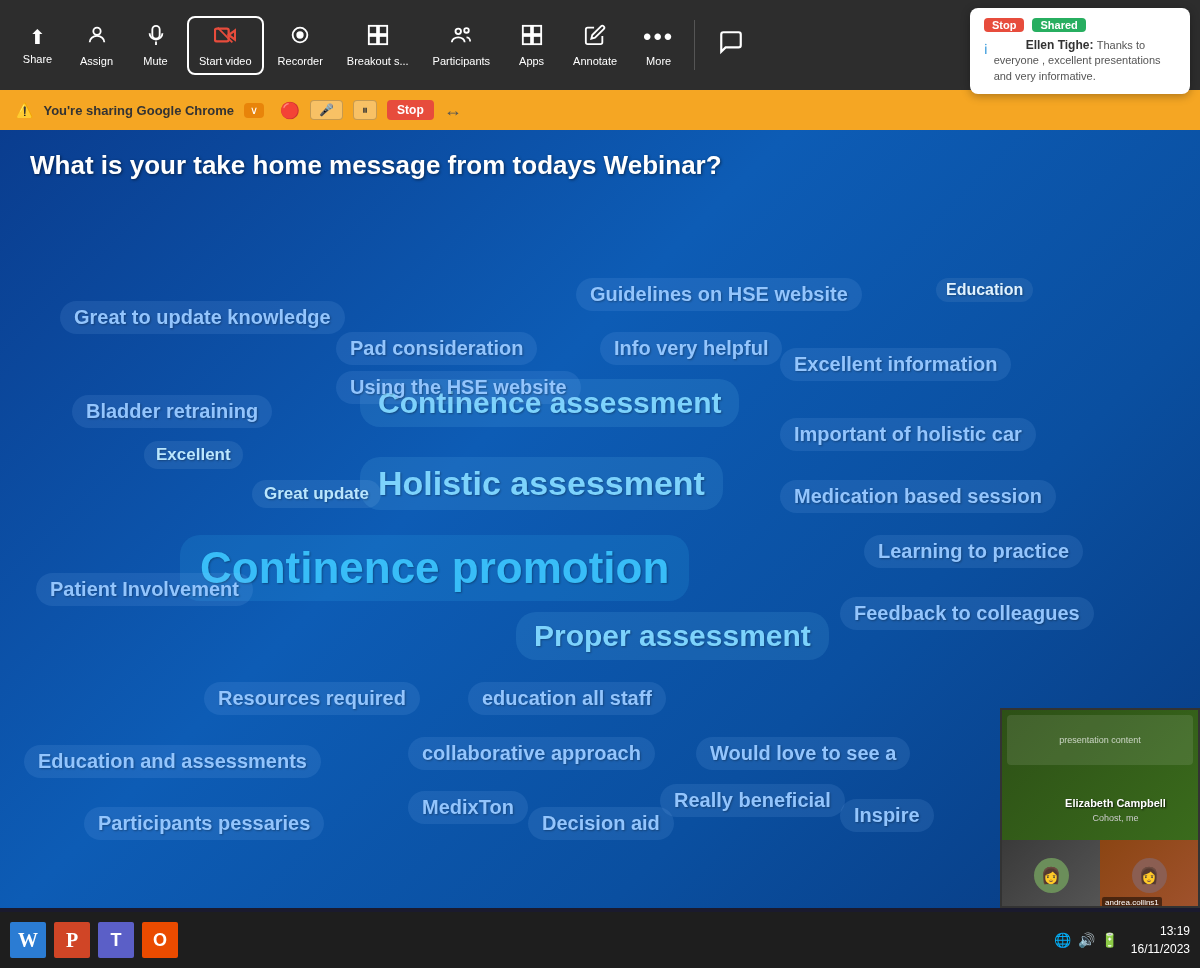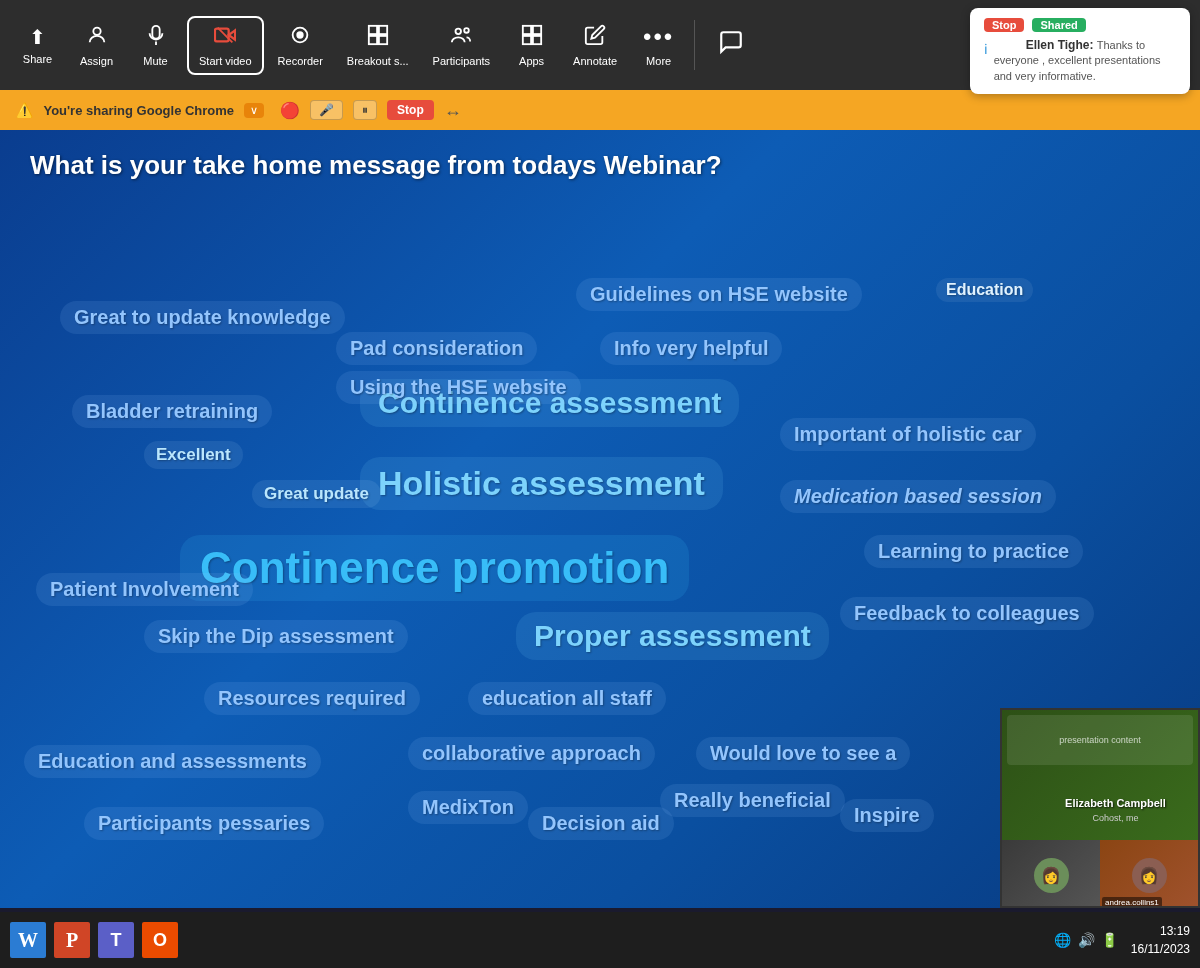--- a/index.html
+++ b/index.html
@@ -447,26 +447,26 @@
     <div class="wc-item size-xl" style="top:52%;left:15%;font-size:44px;">Continence promotion</div>
     <div class="wc-item size-lg" style="top:42%;left:30%;font-size:34px;">Holistic assessment</div>
     <div class="wc-item size-lg" style="top:32%;left:30%;font-size:30px;">Continence assessment</div>
     <div class="wc-item size-lg" style="top:62%;left:43%;font-size:30px;">Proper assessment</div>
     <div class="wc-item size-md" style="top:19%;left:48%;">Guidelines on HSE website</div>
     <div class="wc-item size-md" style="top:22%;left:5%;">Great to update knowledge</div>
     <div class="wc-item size-md" style="top:26%;left:28%;">Pad consideration</div>
     <div class="wc-item size-md" style="top:26%;left:50%;">Info very helpful</div>
     <div class="wc-item size-md" style="top:34%;left:6%;">Bladder retraining</div>
     <div class="wc-item size-md" style="top:31%;left:28%;">Using the HSE website</div>
+    <div class="wc-item size-md" style="top:28%;left:65%;">Excellent information</div>
     <div class="wc-item size-md" style="top:37%;left:65%;">Important of holistic car</div>
-    <div class="wc-item size-md" style="top:45%;left:65%;font-style:italic;">Medication based session</div>
+    <div class="wc-item size-md" style="top:45%;left:65%;">Medication based session</div>
     <div class="wc-item size-md" style="top:52%;left:72%;">Learning to practice</div>
     <div class="wc-item size-md" style="top:60%;left:70%;">Feedback to colleagues</div>
     <div class="wc-item size-md" style="top:57%;left:3%;">Patient Involvement</div>
-    <div class="wc-item size-md" style="top:63%;left:12%;">Skip the Dip assessment</div>
     <div class="wc-item size-md" style="top:71%;left:17%;">Resources required</div>
     <div class="wc-item size-md" style="top:71%;left:39%;">education all staff</div>
     <div class="wc-item size-md" style="top:79%;left:2%;">Education and assessments</div>
     <div class="wc-item size-md" style="top:78%;left:34%;">collaborative approach</div>
     <div class="wc-item size-md" style="top:78%;left:58%;">Would love to see a</div>
     <div class="wc-item size-md" style="top:87%;left:7%;">Participants pessaries</div>
     <div class="wc-item size-md" style="top:85%;left:34%;">MedixTon</div>
     <div class="wc-item size-md" style="top:87%;left:44%;">Decision aid</div>
     <div class="wc-item size-md" style="top:84%;left:55%;">Really beneficial</div>
     <div class="wc-item size-md" style="top:86%;left:70%;">Inspire</div>

